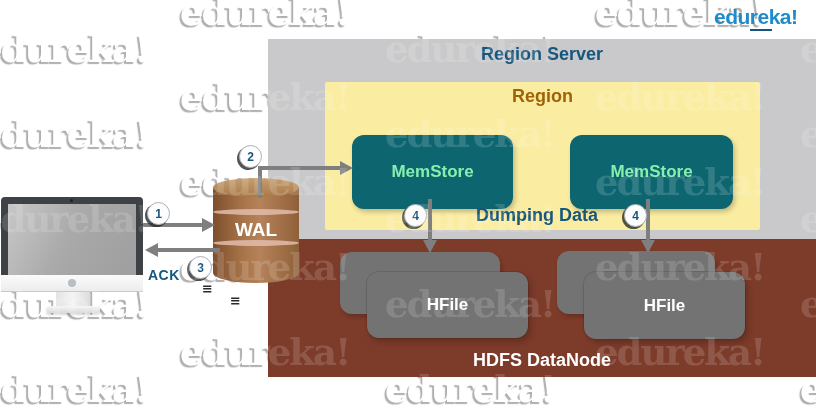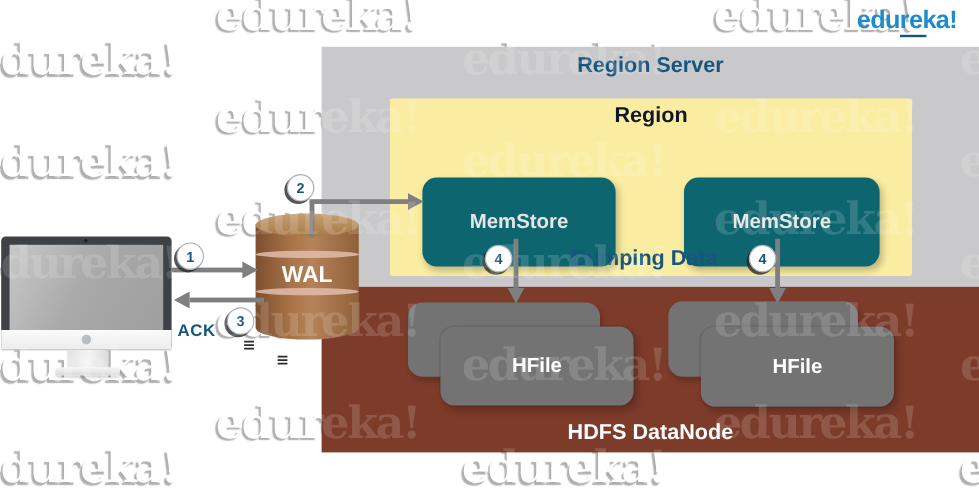--- a/index.html
+++ b/index.html
@@ -12,23 +12,23 @@
       letter-spacing:-2px;line-height:1;color:#ffffff;white-space:nowrap;
       text-shadow:-2px 2px 1px rgba(95,95,95,0.5);}
   .wm-layer.ghost .wm{color:rgba(255,255,255,0.15);text-shadow:none;}
 
   
   .graybox{position:absolute;left:268px;top:39px;width:548px;height:200px;background:#c9c9cb;}
   .title-rs{position:absolute;left:268px;top:44px;width:548px;text-align:center;
             font-weight:bold;font-size:18px;color:#16567d;}
   .yellowbox{position:absolute;left:325px;top:82px;width:435px;height:148px;background:#faeda1;border-radius:2px;}
   .title-region{position:absolute;left:325px;top:86px;width:435px;text-align:center;
-            font-weight:bold;font-size:18px;color:#0f172a;}
-  .memstore{position:absolute;top:148px;height:74px;background:#0d6570;border-radius:12px;
-            color:#e5e5e5;font-weight:bold;font-size:17px;display:flex;align-items:center;justify-content:center;
+            font-weight:bold;font-size:18px;color:#a16207;}
+  .memstore{position:absolute;top:135px;height:74px;background:#0d6570;border-radius:12px;
+            color:#86efac;font-weight:bold;font-size:17px;display:flex;align-items:center;justify-content:center;
             box-shadow:2px 3px 5px rgba(0,0,0,0.22);}
   .ms-l{left:352px;width:161px;}
   .ms-r{left:570px;width:163px;}
   .dumping{position:absolute;left:325px;top:205px;width:424px;text-align:center;
            font-weight:bold;font-size:18px;color:#16567d;}
   .maroonbox{position:absolute;left:268px;top:239px;width:548px;height:138px;background:#7d3b2a;}
   .title-hdfs{position:absolute;left:268px;top:350px;width:548px;text-align:center;
               color:#ffffff;font-weight:bold;font-size:18px;}
   .hfile{position:absolute;background:#737373;border-radius:12px;box-shadow:2px 3px 4px rgba(0,0,0,0.18);}
   .hfile.front{display:flex;align-items:center;justify-content:center;color:#fff;font-weight:bold;font-size:17px;

